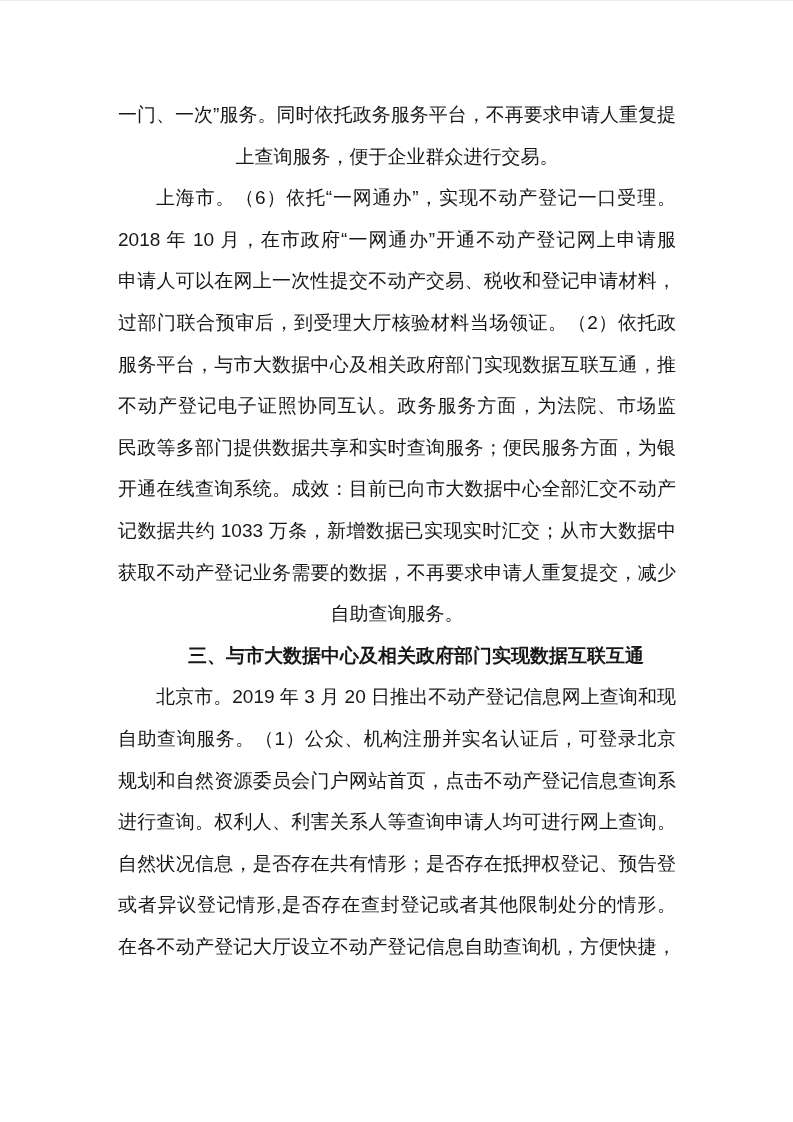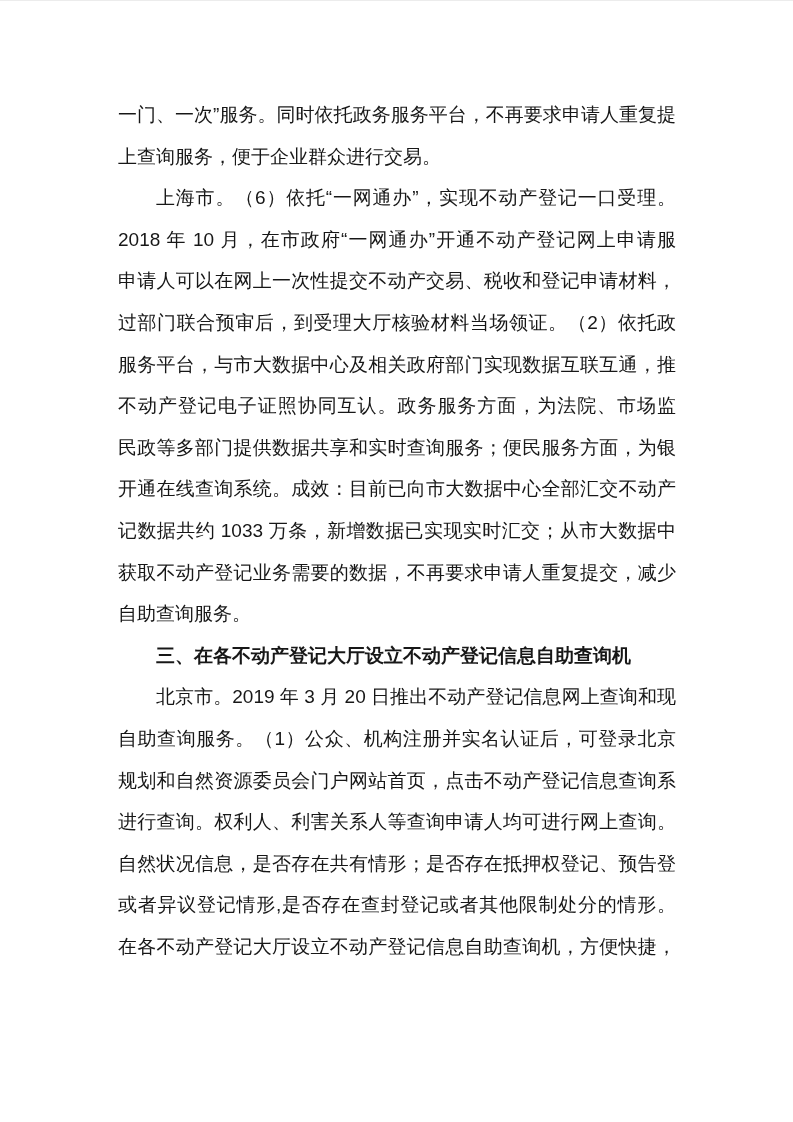--- a/index.html
+++ b/index.html
@@ -27,21 +27,21 @@
     top: 94px;
     width: 558px;
     color: #171717;
   }
   .line {
     height: 41.6px;
     line-height: 41.6px;
     font-size: 19px;
     overflow: hidden;
     white-space: normal;
-    text-align: left;
+    text-align: center;
     text-justify: inter-character;
     letter-spacing: 0;
   }
   .line.justified {
     text-align: justify;
     text-align-last: justify;
   }
   .line.first {
     text-indent: 38px;
   }
@@ -65,21 +65,21 @@
       <div class="line justified">过部门联合预审后，到受理大厅核验材料当场领证。（2）依托政务</div>
       <div class="line justified">服务平台，与市大数据中心及相关政府部门实现数据互联互通，推行</div>
       <div class="line justified">不动产登记电子证照协同互认。政务服务方面，为法院、市场监管、</div>
       <div class="line justified">民政等多部门提供数据共享和实时查询服务；便民服务方面，为银行</div>
       <div class="line justified">开通在线查询系统。成效：目前已向市大数据中心全部汇交不动产登</div>
       <div class="line justified">记数据共约 1033 万条，新增数据已实现实时汇交；从市大数据中心</div>
       <div class="line justified">获取不动产登记业务需要的数据，不再要求申请人重复提交，减少群</div>
       <div class="line">自助查询服务。</div>
     </div>
     <div>
-      <div class="line first heading">三、在各不动产登记大厅设立不动产登记信息自助查询机</div>
+      <div class="line first heading">三、与市大数据中心及相关政府部门实现数据互联互通</div>
     </div>
     <div>
       <div class="line justified first">北京市。2019 年 3 月 20 日推出不动产登记信息网上查询和现场</div>
       <div class="line justified">自助查询服务。（1）公众、机构注册并实名认证后，可登录北京市</div>
       <div class="line justified">规划和自然资源委员会门户网站首页，点击不动产登记信息查询系统</div>
       <div class="line justified">进行查询。权利人、利害关系人等查询申请人均可进行网上查询。任</div>
       <div class="line justified">自然状况信息，是否存在共有情形；是否存在抵押权登记、预告登记</div>
       <div class="line justified">或者异议登记情形,是否存在查封登记或者其他限制处分的情形。(2)</div>
       <div class="line justified">在各不动产登记大厅设立不动产登记信息自助查询机，方便快捷，为</div>
     </div>

